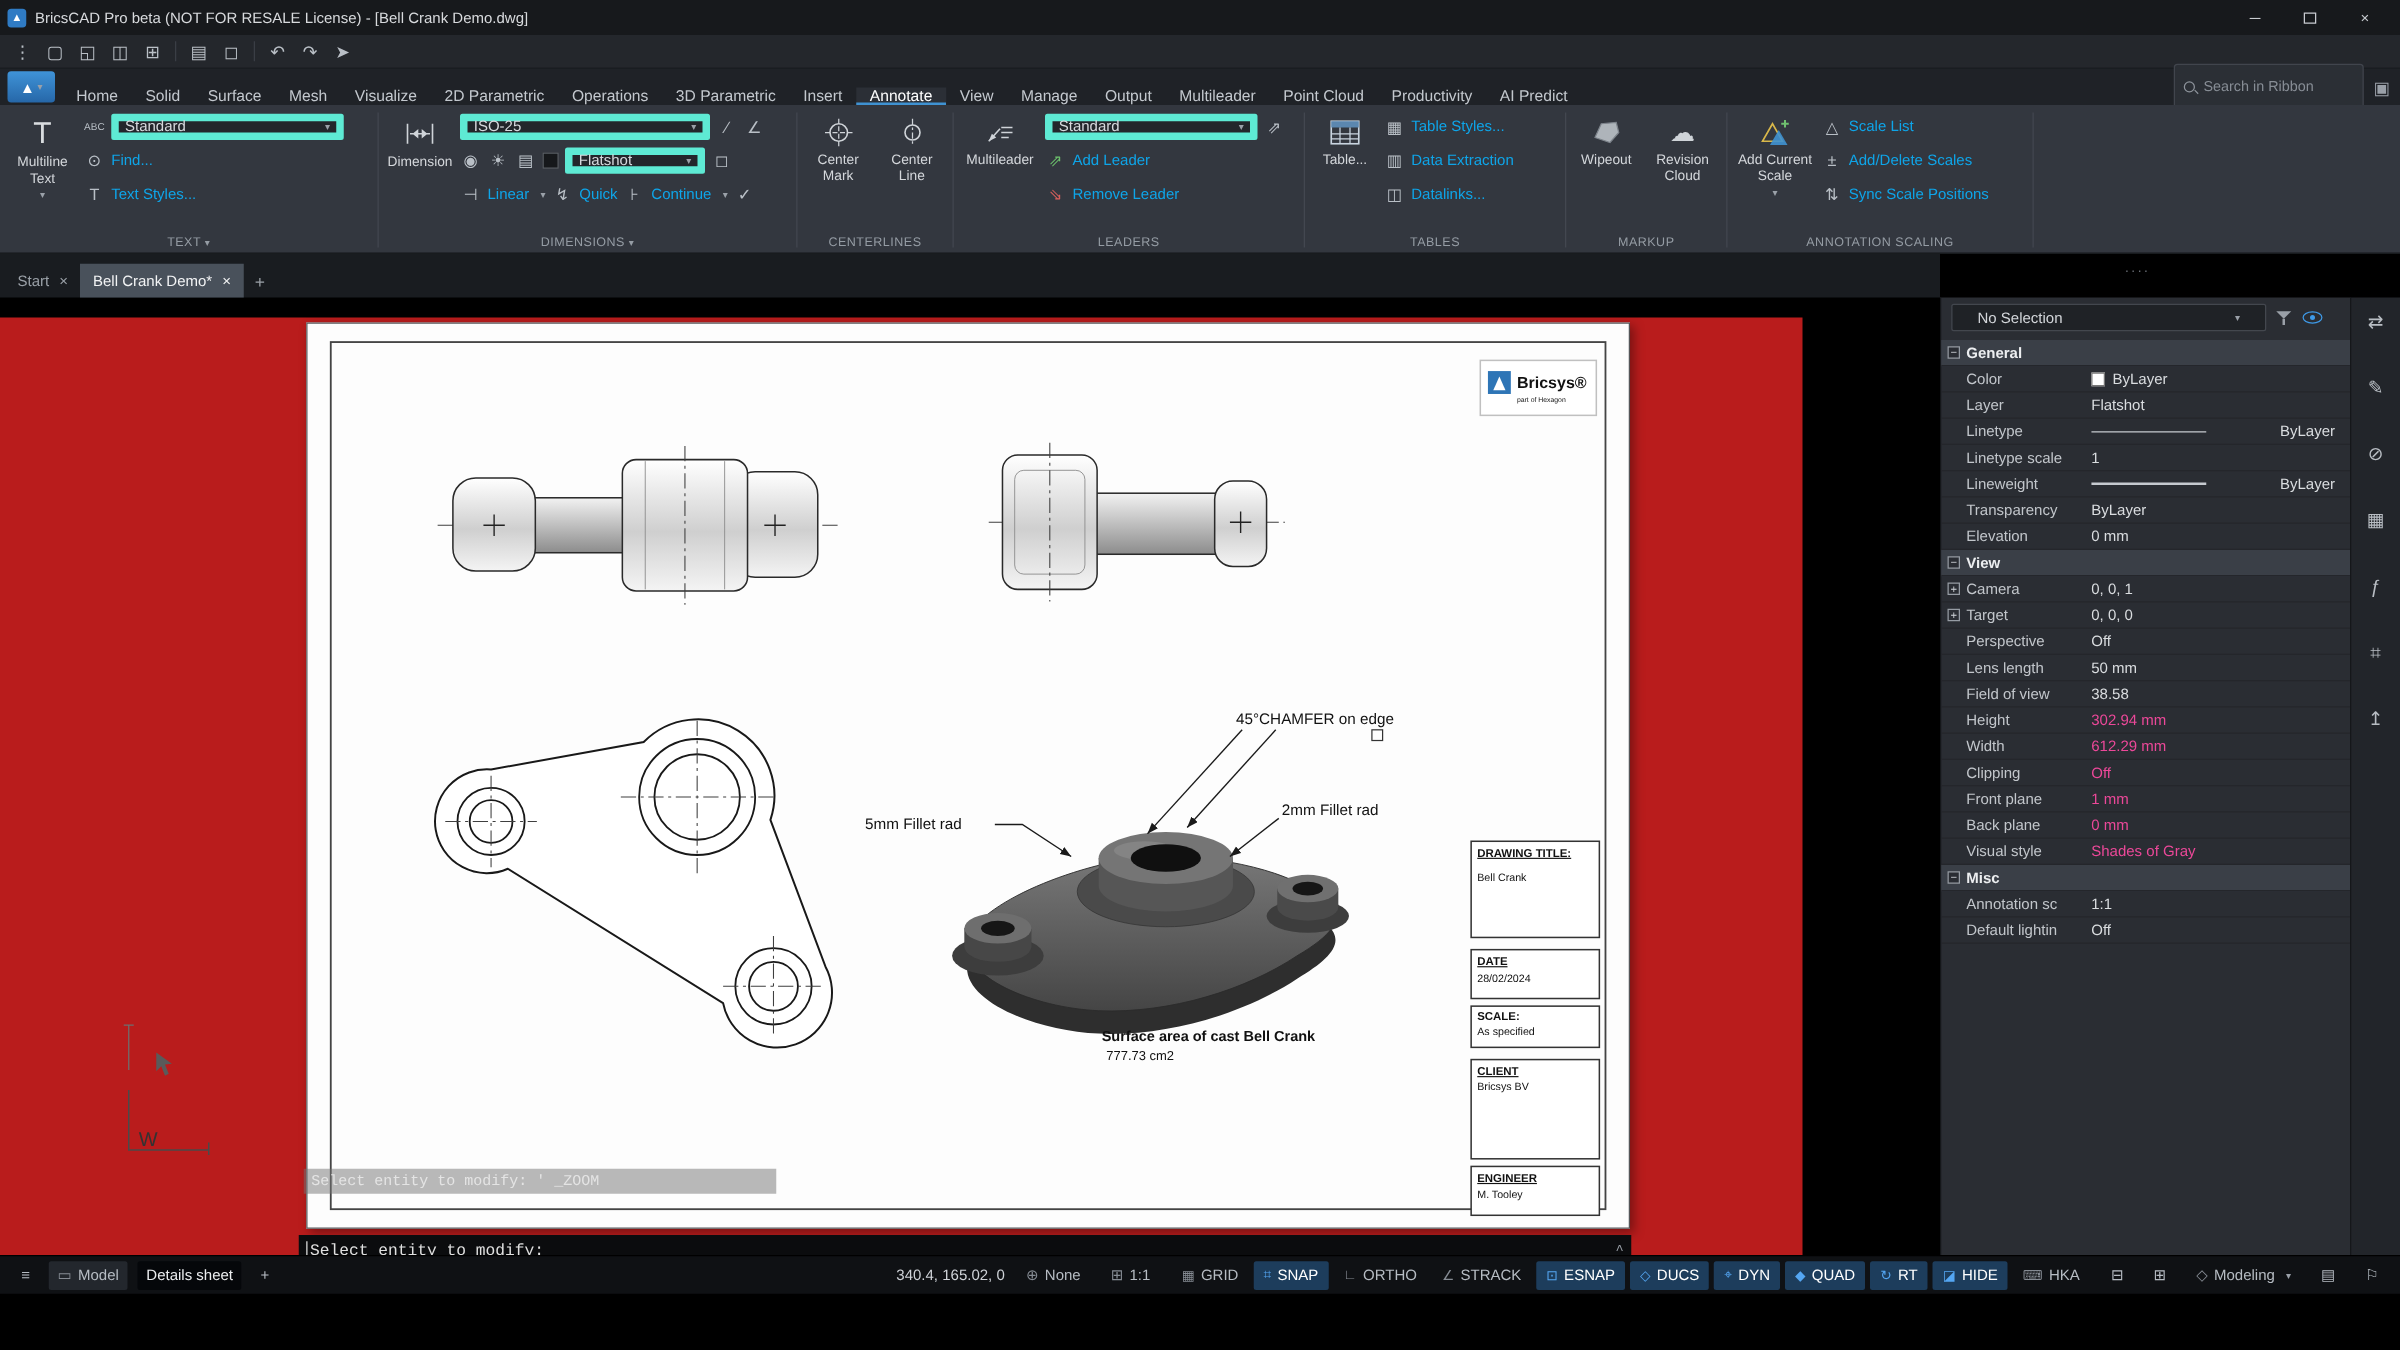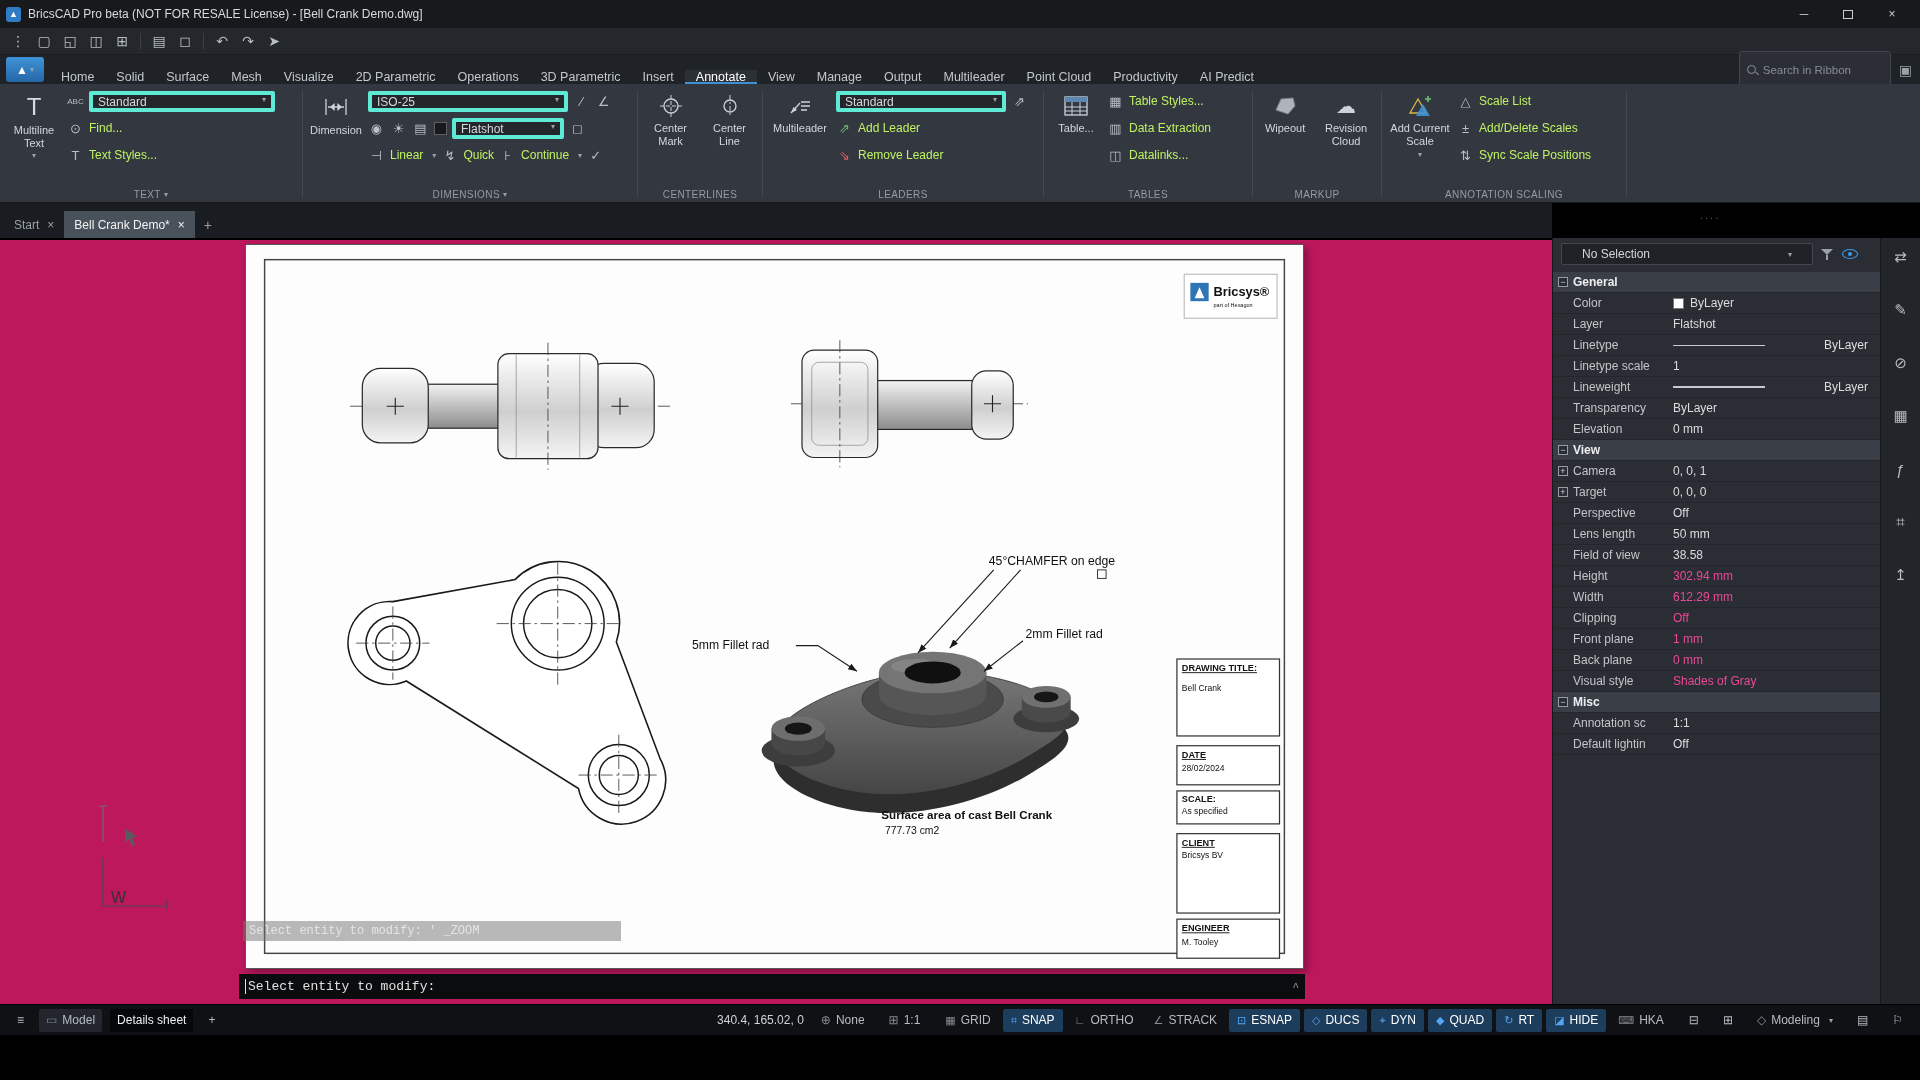--- a/index.html
+++ b/index.html
@@ -40,39 +40,39 @@
   .cap-caret{font-size:8px;color:#959ca4}
   .bigbtn{display:flex;flex-direction:column;align-items:center;gap:2px;padding-top:3px;border-radius:3px;color:#d4d7db}
   .bigicon{height:30px;display:flex;align-items:center;justify-content:center;font-size:24px;color:#d9dcdf}
   .biglabel{font-size:11px;text-align:center;line-height:1.15;color:#d4d7db}
   .mini-caret{font-size:8px;color:#9aa0a8}
   .vbtn{display:flex;flex-direction:column;align-items:center;gap:3px;padding-top:4px;border-radius:3px;color:#d4d7db}
   .vbtn .vicon{height:26px;display:flex;align-items:center;justify-content:center;font-size:20px;color:#cfd3d8}
   .vbtn .vlabel{font-size:11px;text-align:center;line-height:1.15}
   .rows{display:flex;flex-direction:column;gap:3px;justify-content:flex-start}
   .rrow{display:flex;align-items:center;gap:5px;height:24px}
-  .rlabel{font-size:12px;color:#bef264;white-space:nowrap}
+  .rlabel{font-size:12px;color:#0ea5e9;white-space:nowrap}
   .sicon{min-width:17px;height:17px;display:flex;align-items:center;justify-content:center;font-size:13px;color:#b9bfc6}
   .sicon.abc{font-size:8px;letter-spacing:0;color:#b9bfc6}
-  .combo{height:21px;background:#23262b;border:4px solid #5eead4;border-radius:2px;display:flex;align-items:flex-start;padding:0 5px;color:#d6d9dd;font-size:12px}
+  .combo{height:21px;background:#23262b;border:6px solid #5eead4;border-radius:2px;display:flex;align-items:center;padding:0 5px;color:#d6d9dd;font-size:12px}
   .combo span:first-child{flex:1;white-space:nowrap;overflow:hidden}
   .combo-caret{font-size:8px;color:#9aa0a8;margin-left:4px}
   .black-swatch{width:13px;height:13px;background:#16181b;border:1px solid #5a5f66}
   .green{color:#6cbf6c}.red{color:#d9605c}
 
   
   .doctabs{position:absolute;left:0;top:203px;width:1552px;height:35px;background:#191c20;display:flex;align-items:flex-end;padding-left:4px}
   .dtab{height:27px;display:flex;align-items:center;gap:8px;padding:0 10px;font-size:12px;color:#9aa0a7}
   .dtab.active{background:#49515b;color:#f2f3f4}
   .dtab .dclose{font-size:12px}
   .dplus{height:27px;display:flex;align-items:center;padding:0 9px;color:#9aa0a7;font-size:14px}
   .grip-dots{position:absolute;left:1700px;top:8px;color:#6a6f76;font-size:11px;letter-spacing:2px}
 
   
-  .canvas{position:absolute;left:0;top:240px;width:1552px;height:766px;background:#be185d;overflow:hidden}
+  .canvas{position:absolute;left:0;top:254px;width:1442px;height:766px;background:#b91c1c;overflow:hidden}
   .paper{position:absolute;left:245px;top:4px;width:1059px;height:725px;background:#fdfdfd;border:1px solid #55575a;box-shadow:3px 3px 8px rgba(0,0,0,.35)}
   .paper-svg{position:absolute;left:0;top:0;width:100%;height:100%}
   .paper-svg text{font-family:"Liberation Sans",sans-serif;fill:#111}
   .paper-svg .cl{stroke:#3f3f3f;stroke-width:.7;stroke-dasharray:10 3 2 3;fill:none}
   .paper-svg .ol{fill:#fff;stroke:#191919;stroke-width:1.2}
   .paper-svg .thin{stroke:#8c8c8c;stroke-width:.6}
   .paper-svg .cx{stroke:#222;stroke-width:.9}
   .tbl{font-size:7.5px;font-weight:bold;text-decoration:underline}
   .tbl2{font-size:7.5px;font-weight:bold}
   .tbv{font-size:7px}

